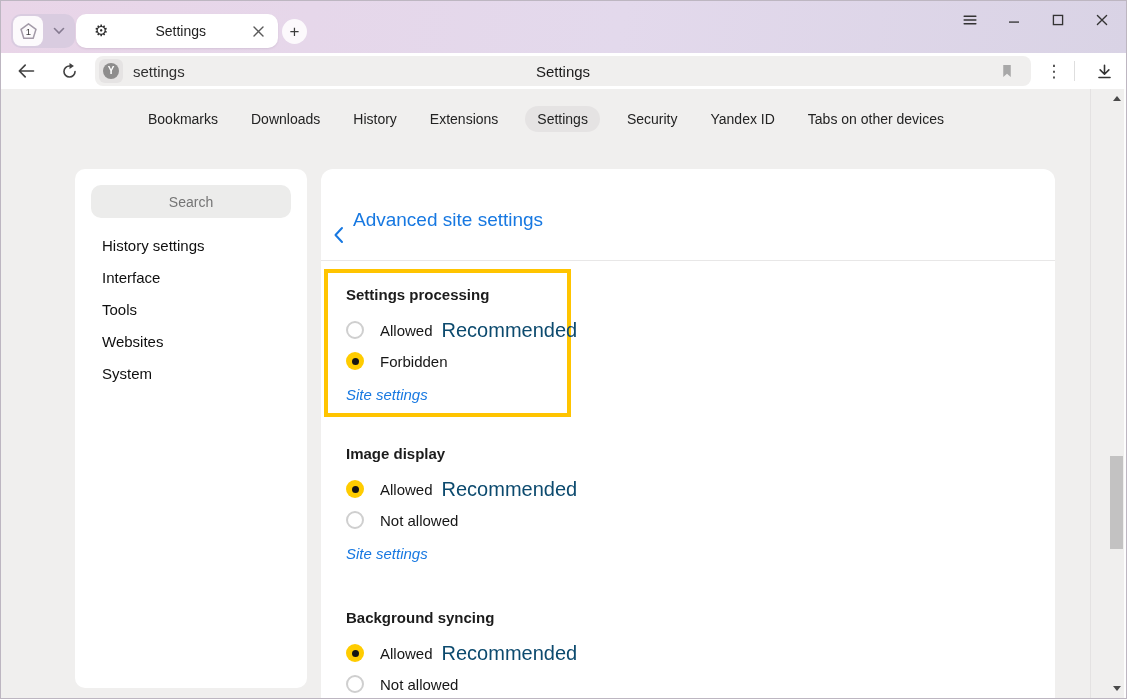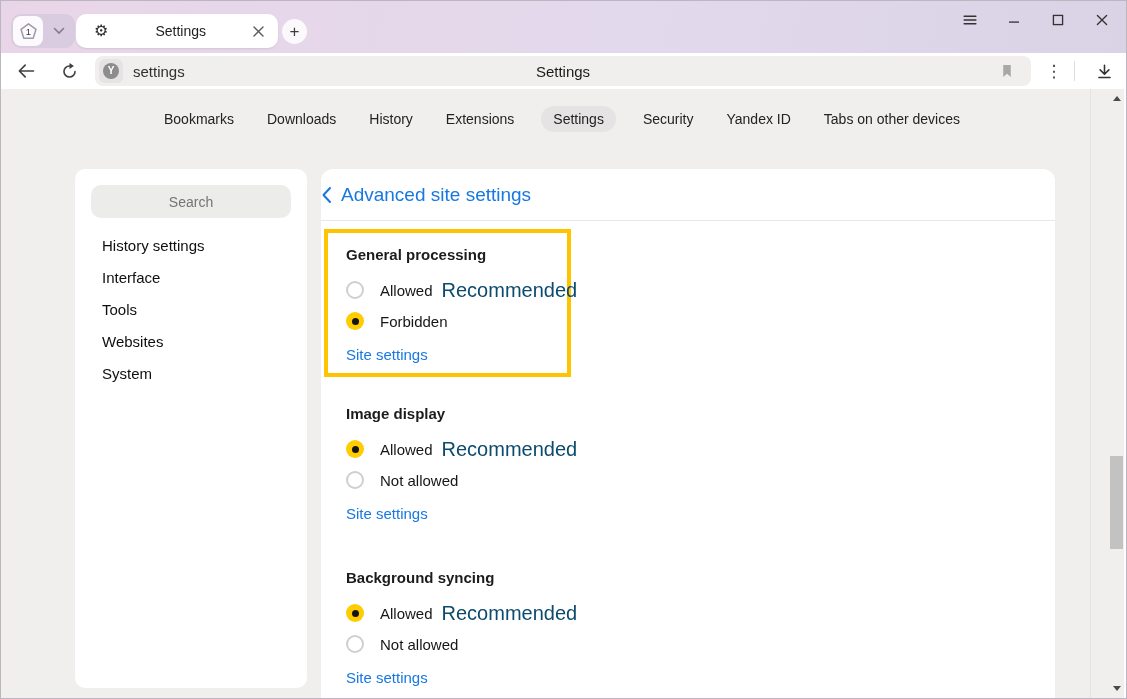--- a/index.html
+++ b/index.html
@@ -56,41 +56,41 @@
     font-size:10px;font-weight:bold;line-height:16px;text-align:center;}
   .address-text{margin-left:10px;font-size:15px;color:#303030;}
   .page-title{position:absolute;left:0;right:0;text-align:center;font-size:15px;color:#1b1b1b;pointer-events:none;}
   .bookmark-btn{position:absolute;right:12px;top:3px;width:24px;height:24px;display:flex;align-items:center;justify-content:center;cursor:pointer;}
   .tb-dots{left:1041px;font-size:17px;color:#414141;}
   .tb-divider{position:absolute;left:1073px;top:8px;width:1px;height:20px;background:#dedede;}
   .tb-download{left:1091px;}
 
   
   .content{position:absolute;left:0;top:88px;width:100%;height:611px;background:#f0efee;}
-  .nav{position:absolute;left:16px;top:22px;width:1090px;display:flex;justify-content:center;align-items:flex-end;gap:33px;}
+  .nav{position:absolute;left:0;top:22px;width:1090px;display:flex;justify-content:center;align-items:flex-end;gap:33px;}
   .nav-item{font-size:14px;color:#232323;cursor:pointer;white-space:nowrap;}
   .nav-item.checked{background:#e5e3e3;border-radius:15px;padding:5px 12px;margin:-5px -6px;}
 
   .sidebar{
     position:absolute;left:74px;top:80px;width:232px;height:519px;background:#ffffff;border-radius:10px;
   }
   .search-input{
     display:block;margin:16px auto 0;width:200px;height:33px;box-sizing:border-box;
     background:#ececeb;border:none;border-radius:10px;padding:0 12px;font-size:14px;color:#333;
     font-family:"Liberation Sans",sans-serif;outline:none;text-align:center;
   }
   .search-input::placeholder{color:#757575;}
   .side-list{margin-top:12px;}
   .side-item{height:32px;line-height:32px;padding-left:27px;font-size:15px;color:#0f0f0f;cursor:pointer;}
 
   .main-card{
     position:absolute;left:320px;top:80px;width:734px;height:531px;background:#ffffff;
     border-radius:12px 12px 0 0;overflow:hidden;
   }
-  .card-header{height:51px;border-bottom:1px solid #e8e7e7;display:flex;align-items:center;cursor:pointer;}
+  .card-header{height:51px;border-bottom:1px solid #e8e7e7;display:flex;padding-left:12px;cursor:pointer;margin-top:40px;}
   .hdr-chev{display:flex;align-items:center;}
   .hdr-chev path{stroke:var(--accent);}
   .hdr-title{margin-left:9px;font-size:19px;color:var(--accent);}
 
   .card-body{padding-top:8px;}
   .highlight{
     box-sizing:border-box;width:247px;margin:0 0 28px 3px;border:4px solid var(--highlight);
     padding:13px 0 9px 18px;
   }
   .section{margin-left:25px;}
@@ -102,21 +102,21 @@
     border:2px solid #cfcfcf;background:#fff;position:relative;flex:0 0 18px;
   }
   .radio.checked{border:none;background:var(--radio-selected);}
   .radio.checked::after{
     content:"";position:absolute;left:50%;top:50%;width:7px;height:7px;margin:-3.5px 0 0 -3.5px;
     border-radius:50%;background:#141414;
   }
   .opt-label{margin-left:16px;font-size:15px;color:#161616;}
   .opt-badge{margin-left:9px;font-size:20px;color:#0c4a6e;}
   .opt-badge:empty{display:none;}
-  .site-link{display:inline-block;margin-top:2px;font-size:15px;color:var(--accent);cursor:pointer;line-height:19px;}
+  .site-link{display:inline-block;margin-top:2px;font-size:15px;color:var(--accent);cursor:pointer;line-height:19px;font-style:italic;}
 
   
   .edge-strip{position:absolute;right:0;top:88px;width:2px;bottom:0;background:#fdfdfd;}
   .scrollbar{position:absolute;right:2px;top:88px;bottom:0;width:33px;background:#f0efee;border-left:1px solid #e4e2e2;}
   .scroll-thumb{position:absolute;right:1px;top:367px;width:13px;height:93px;background:#c3c2c2;}
   .scroll-arrow{position:absolute;right:3px;width:0;height:0;border-left:4.5px solid transparent;border-right:4.5px solid transparent;cursor:pointer;}
   .arrow-up{top:7px;border-bottom:5px solid #4a4a4a;}
   .arrow-down{bottom:7px;border-top:5px solid #4a4a4a;}
 
   svg{display:block;}
@@ -241,21 +241,21 @@
               <path d="M9 2 2.5 9 9 16" stroke-width="2" fill="none" stroke-linecap="round" stroke-linejoin="round"></path>
             </svg>
         </span>
         <span class="hdr-title">Advanced site settings</span>
       </div>
 
       <div class="card-body">
 
         <div class="highlight">
           <div>
-            <h3 class="sec-title">General processing</h3>
+            <h3 class="sec-title">Settings processing</h3>
             <div class="opt-row">
               <span class="radio"></span>
               <span class="opt-label">Allowed</span>
               <span class="opt-badge">Recommended</span>
             </div>
             <div class="opt-row">
               <span class="radio checked"></span>
               <span class="opt-label">Forbidden</span>
 
             </div>

